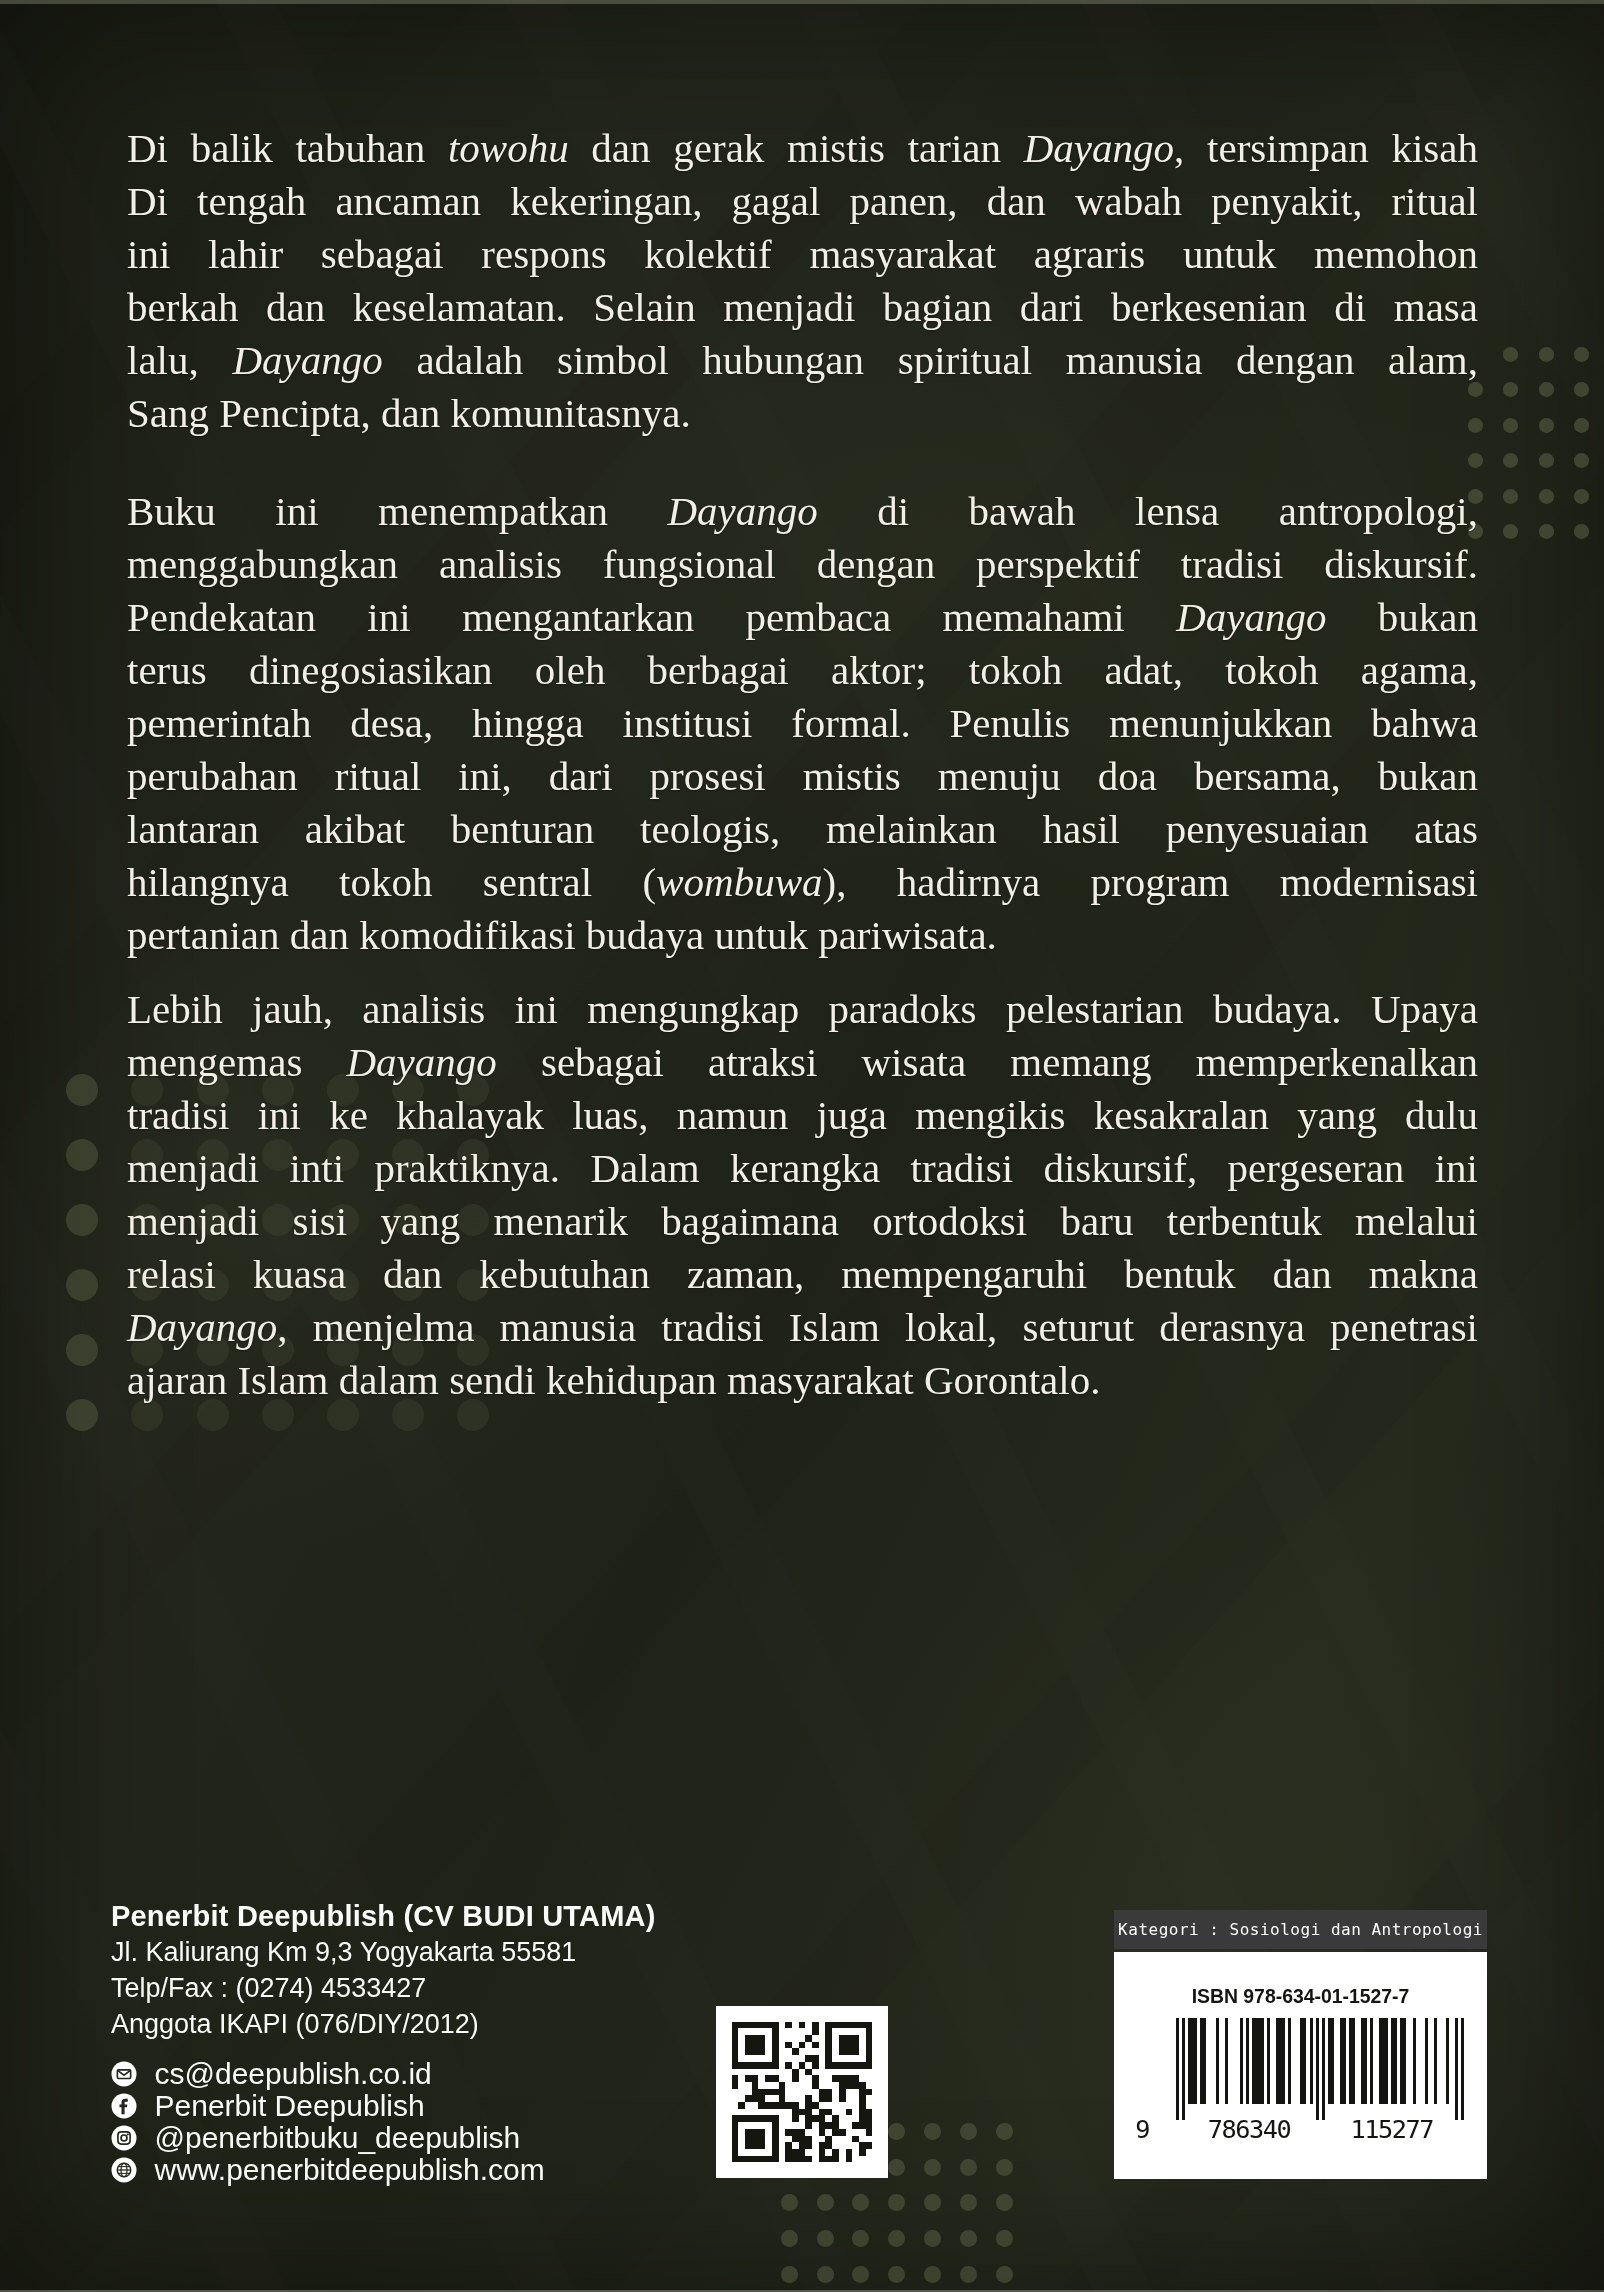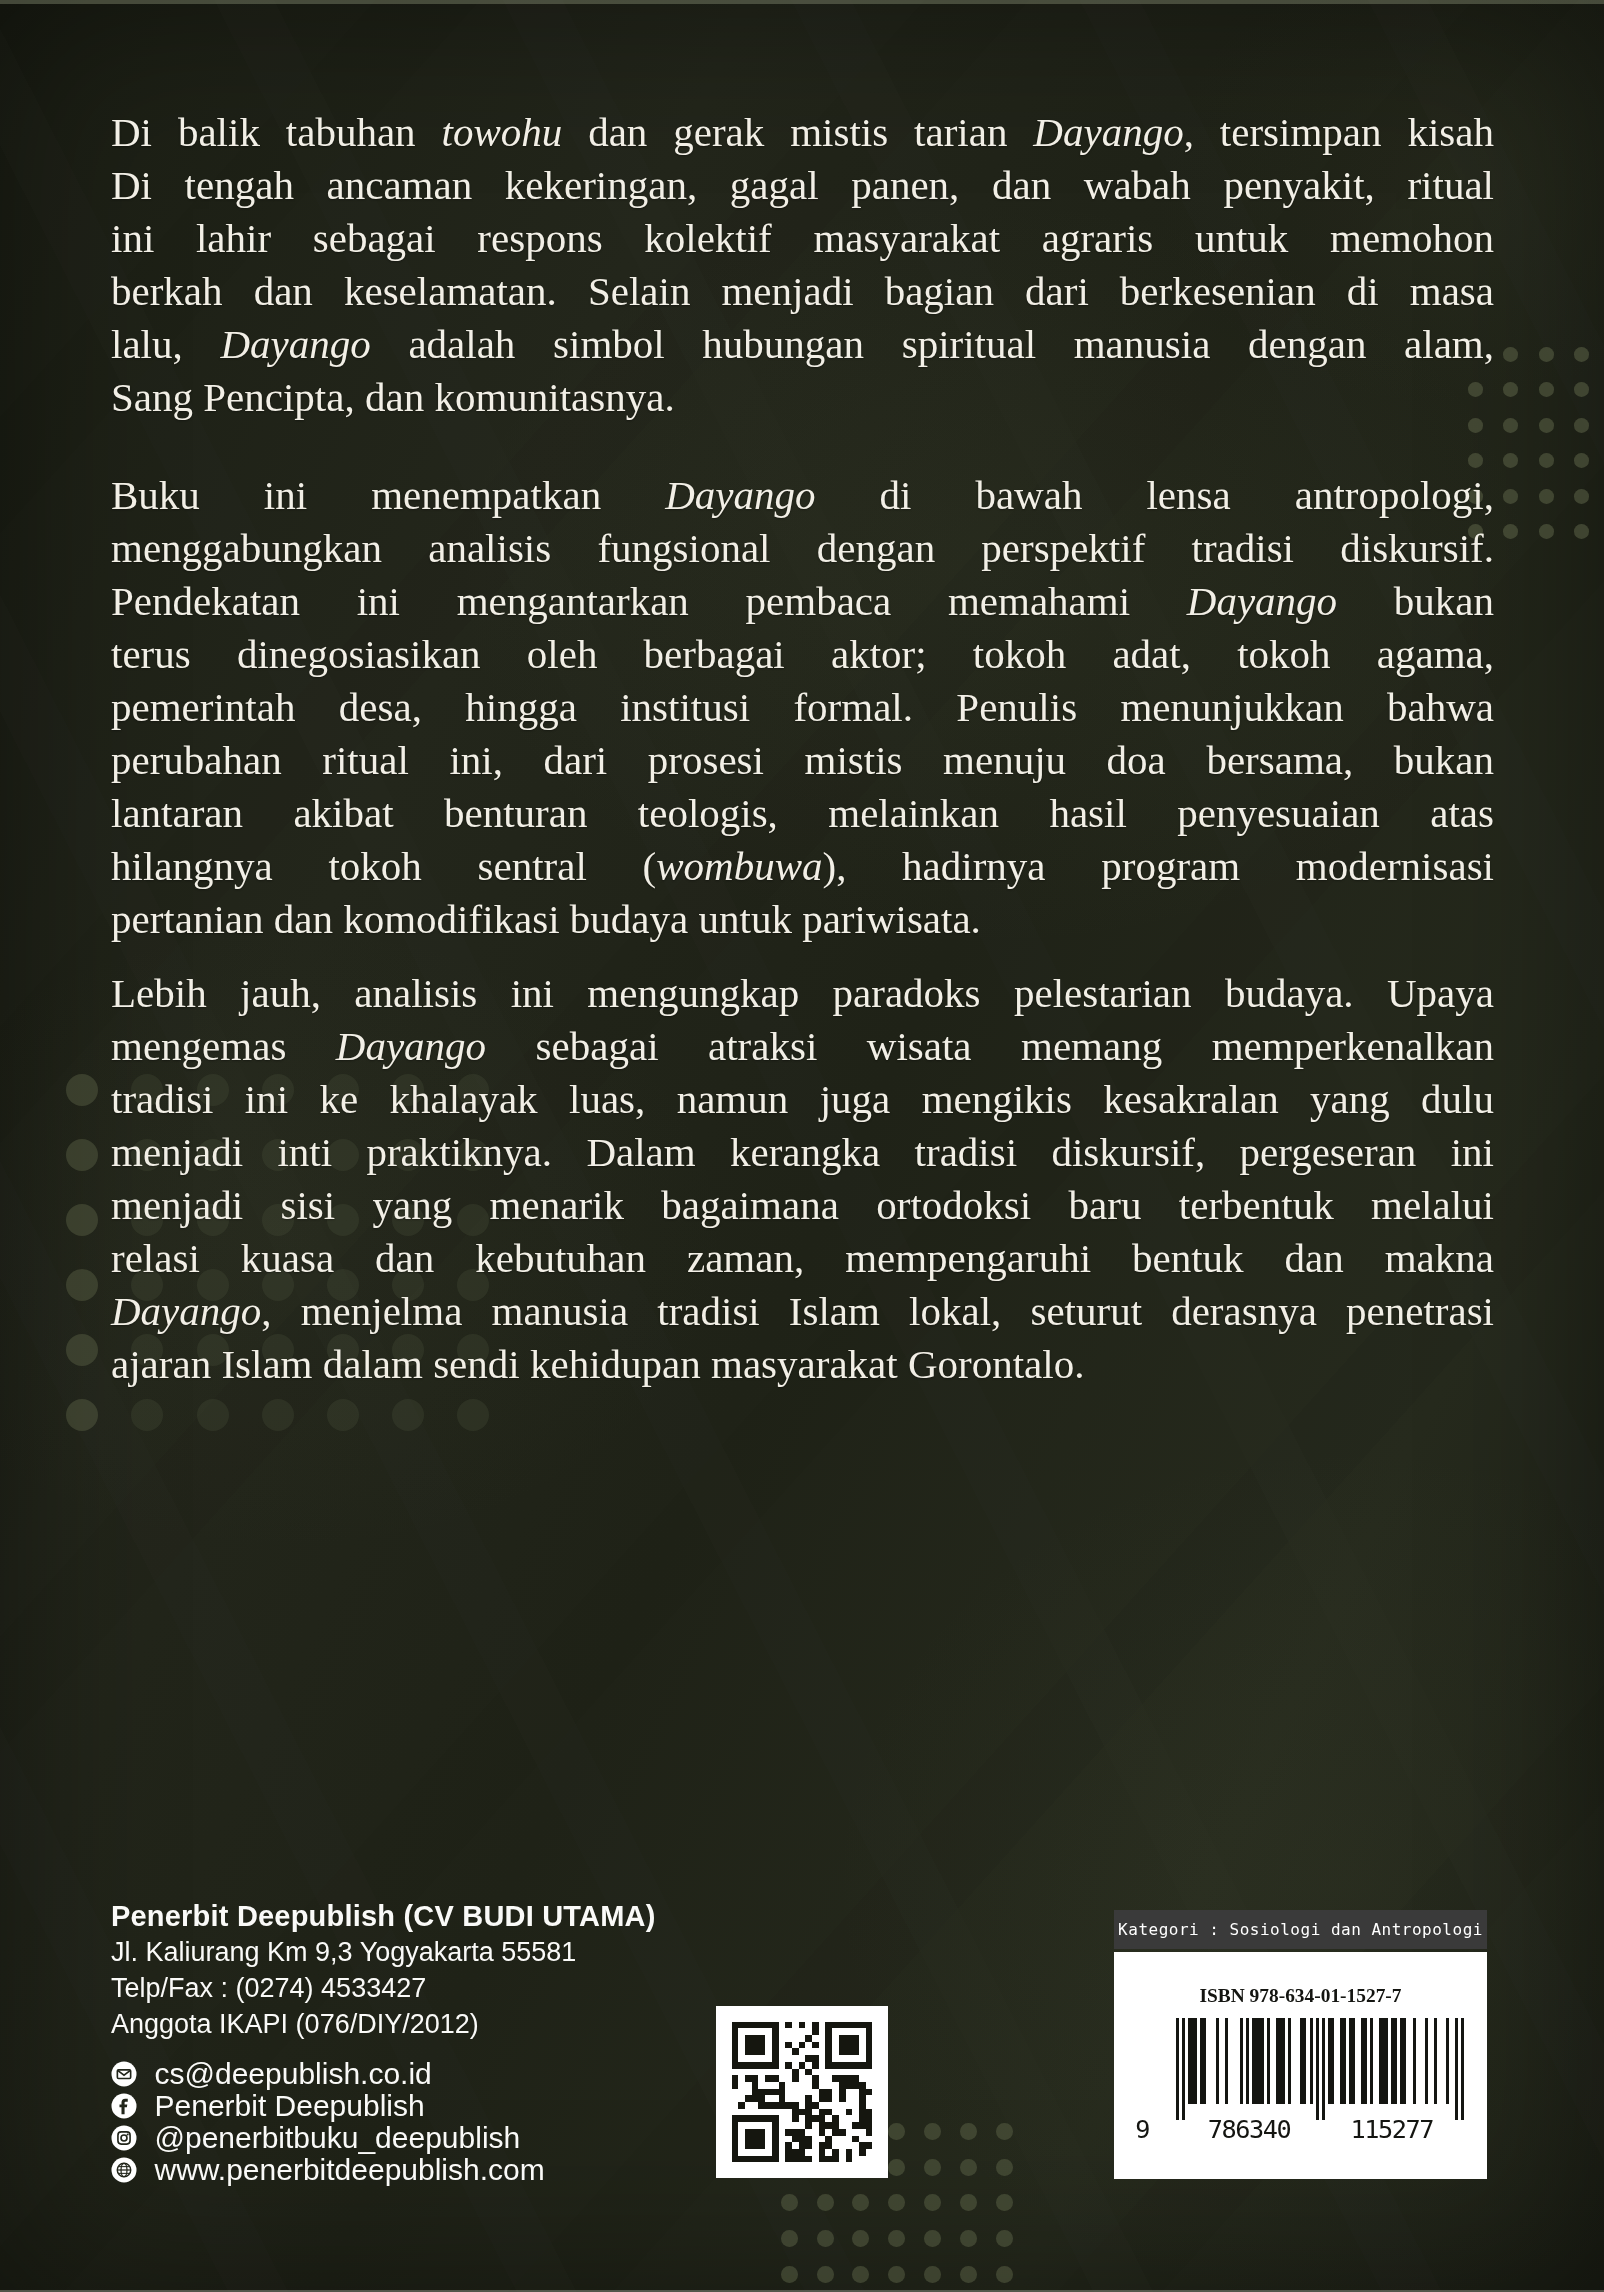--- a/index.html
+++ b/index.html
@@ -24,21 +24,21 @@
       repeating-linear-gradient(63deg, transparent 0 204px, rgba(255,255,255,0.016) 204px 257px),
       repeating-linear-gradient(-48deg, transparent 0 330px, rgba(0,0,0,0.05) 330px 408px);}
   .edge{position:absolute;left:0;width:100%;z-index:9}
   .edge.top{top:0;height:3.9px;background:rgba(150,158,128,0.38)}
   .edge.bottom{bottom:0;height:2.9px;background:rgba(165,168,152,0.42)}
 
   
   .synopsis{position:relative;z-index:2;padding:106px 111px 0 111px;color:var(--ink);
     font-family:"Liberation Serif","DejaVu Serif",serif;font-size:41px;line-height:53px;
     text-shadow:0 1px 1.9px rgba(0,0,0,0.35);}
-  .para{margin:0}
+  .para{margin:16px}
   .para:nth-child(1){margin-bottom:45px}
   .para:nth-child(2){margin-bottom:21.3px}
   .tline{text-align:justify;text-align-last:justify}
   .tline.last{text-align-last:left}
   .tline i{font-style:italic}
 
   
   .dotgrid{position:absolute;z-index:1}
   .dotgrid .dot{position:absolute;border-radius:50%;background:var(--dot)}
 
@@ -54,21 +54,21 @@
 
   
   .qrbox{position:absolute;left:716px;top:2006px;width:172px;height:172px;background:#fff;z-index:3}
 
   
   .category{position:absolute;left:1114px;top:1910px;width:373px;height:39px;z-index:3;
     background:var(--badge);color:var(--badge-ink);display:flex;align-items:center;justify-content:center;
     font-family:"DejaVu Sans Mono","Liberation Mono",monospace;font-size:16px;letter-spacing:0.5px}
   .barcode{position:absolute;left:1114px;top:1952px;width:373px;height:227px;background:var(--panel);
     color:var(--panel-ink);z-index:3}
-  .isbn{margin-top:33px;text-align:center;font-family:Liberation Serif, serif;
+  .isbn{margin-top:33px;text-align:center;font-family:Liberation Sans, sans-serif;
     font-weight:bold;font-size:19.4px;letter-spacing:0}
   .bars{position:absolute;left:0;top:66px;width:373px;height:141px}
 </style>
 </head>
 <body>
 
 <div class="cover">
   <div class="streaks"></div>
 
   <div class="dotgrid" id="dots-top-right">

